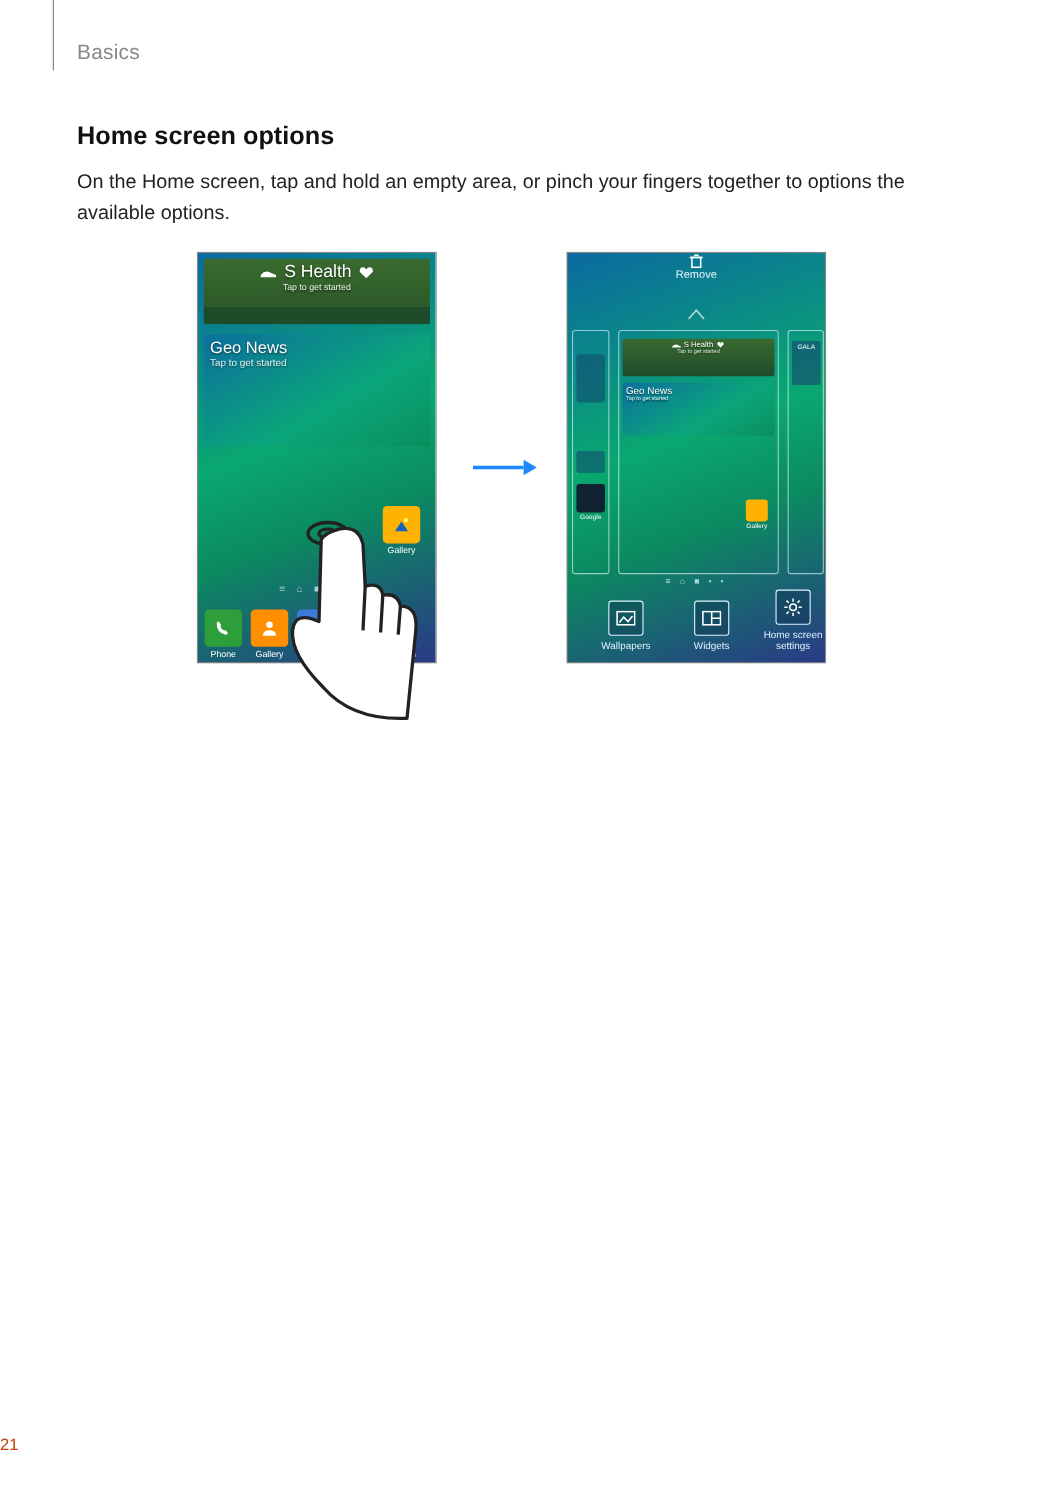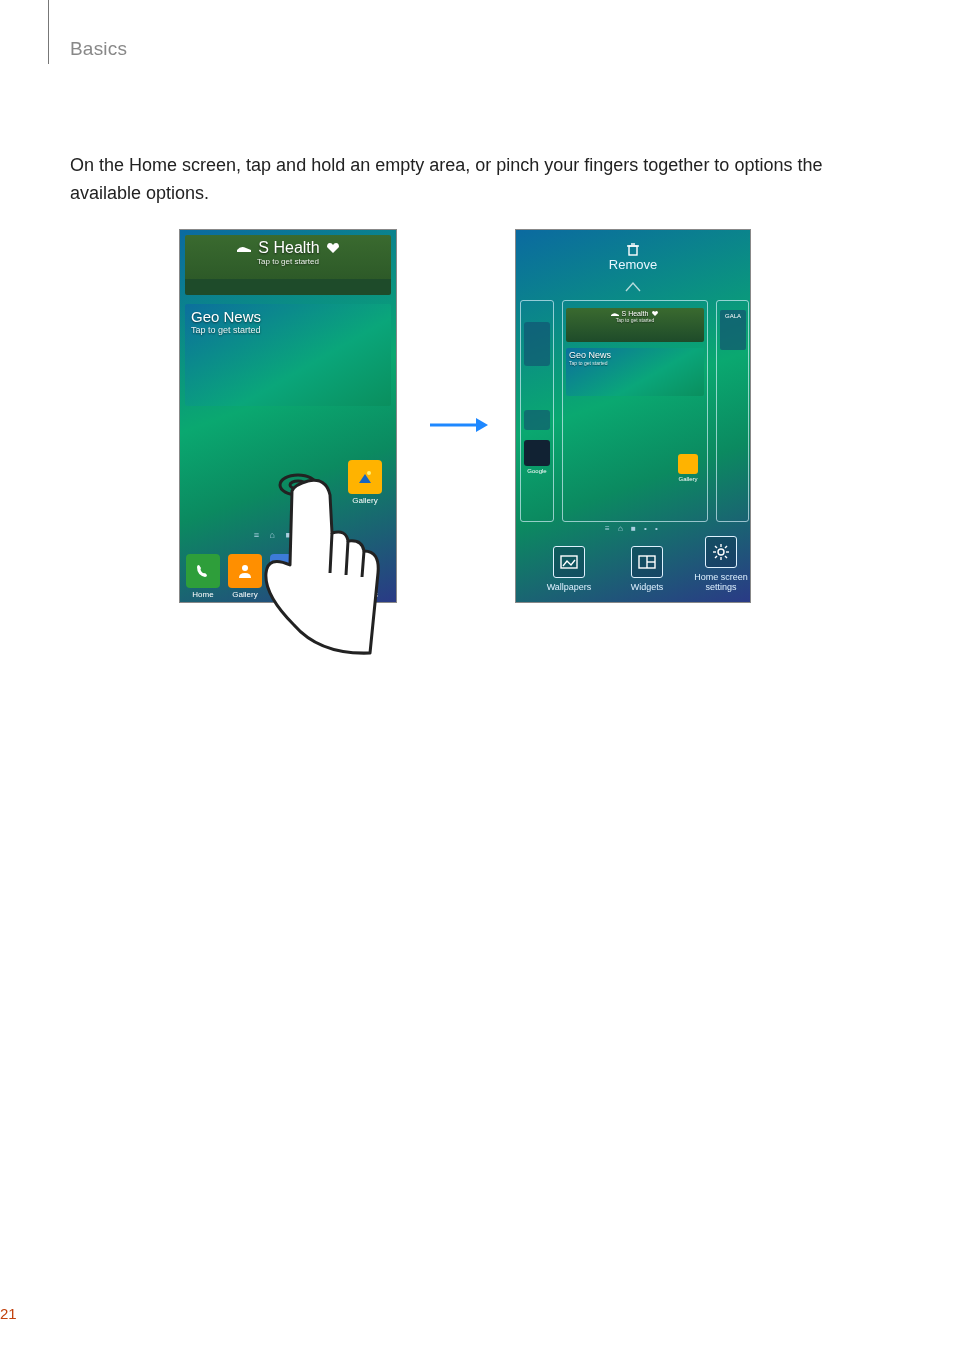--- a/index.html
+++ b/index.html
@@ -125,21 +125,21 @@
     left: 516px;
     top: 230px;
     width: 234px;
     height: 372px;
     background: linear-gradient(160deg,#0b6aa0 0%, #0aa870 45%, #0b8a60 65%, #2a3a86 100%);
     box-shadow: 0 0 0 1px #888;
     overflow:hidden;
   }
   .remove-bar {
     position:absolute; left:0; top:0; width:100%; text-align:center;
-    color:#e8f6ff; font-size:13px; padding-top:12px;
+    color:#e8f6ff; font-size:10px; padding-top:0;
   }
   .remove-bar svg { display:block; margin:0 auto 1px; }
   .home-outline {
     position:absolute; left:50%; top:48px; transform:translateX(-50%);
     color:#e8f6ff; opacity:.7;
   }
   .panel {
     position:absolute;
     border:1px solid rgba(222,244,255,.65);
     border-radius:3px;
@@ -192,20 +192,21 @@
   
   .stk{ stroke:#fff; stroke-width:1.4; fill:none; }
 </style>
 </head>
 <body>
 
 <div class="page">
   <div class="hdr-rule"></div>
   <div class="breadcrumb">Basics</div>
 
+  <div class="title">Home screen options</div>
   <div class="body-text">On the Home screen, tap and hold an empty area, or pinch your fingers together to options the available options.</div>
 
   <div class="arrow">
     <svg width="60" height="20" viewBox="0 0 60 20">
       <line x1="2" y1="10" x2="48" y2="10" stroke="#1e88ff" stroke-width="3"></line>
       <polygon points="48,3 60,10 48,17" fill="#1e88ff"></polygon>
     </svg>
   </div>
 
   <div class="phone1">
@@ -237,21 +238,21 @@
     </div>
 
     <div class="dots-row">≡ ⌂ ■ • •</div>
 
     <div class="app-icon phone-btn">
       <div class="ic">
         <svg width="18" height="18">
             <path d="M5 3 Q3 3 3 5 Q3 13 11 15 Q13 15 13 13 L11 11 Q9 12 7 9 Q6 7 7 6 Z" fill="#fff"></path>
           </svg>
       </div>
-      <span>Home</span>
+      <span>Phone</span>
     </div>
     <div class="app-icon contacts1">
       <div class="ic">
         <svg width="18" height="18">
             <circle cx="9" cy="6" r="3" fill="#fff"></circle>
             <path d="M3 16 Q3 11 9 11 Q15 11 15 16 Z" fill="#fff"></path>
           </svg>
       </div>
       <span>Gallery</span>
     </div>

